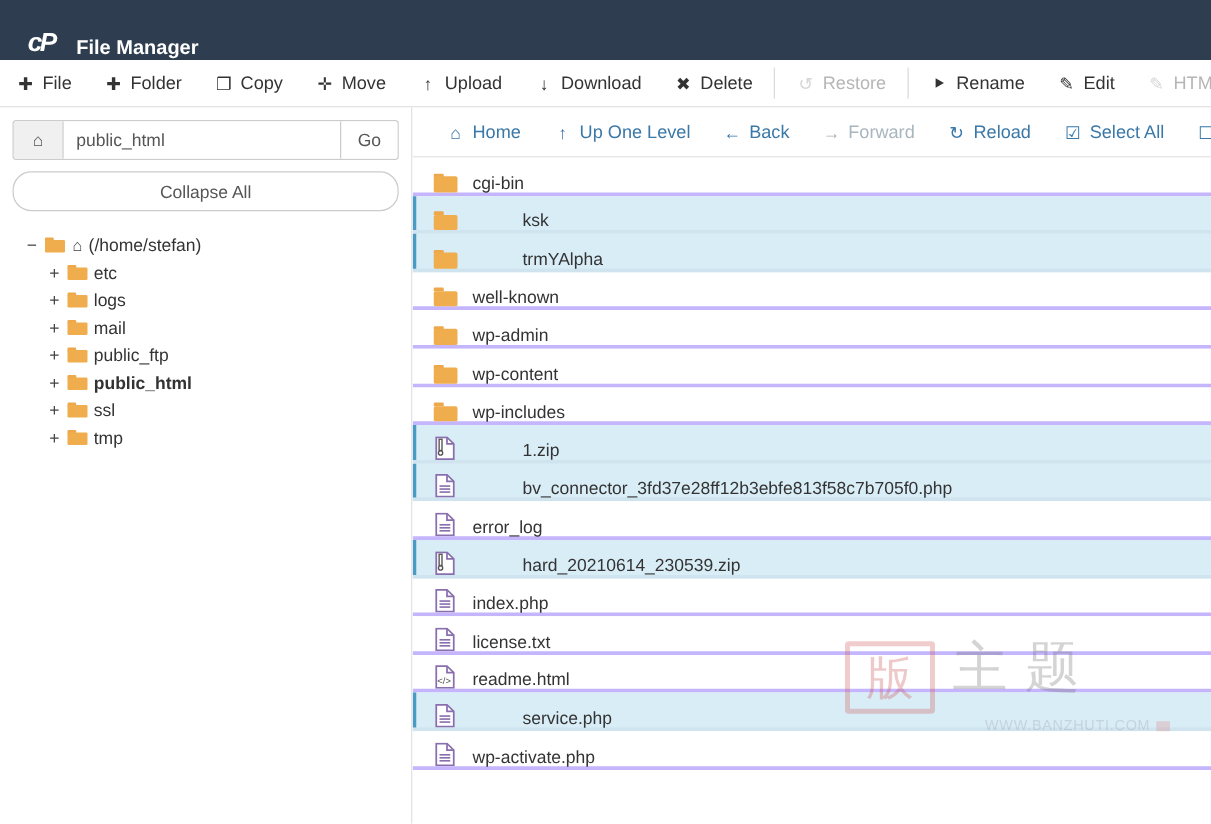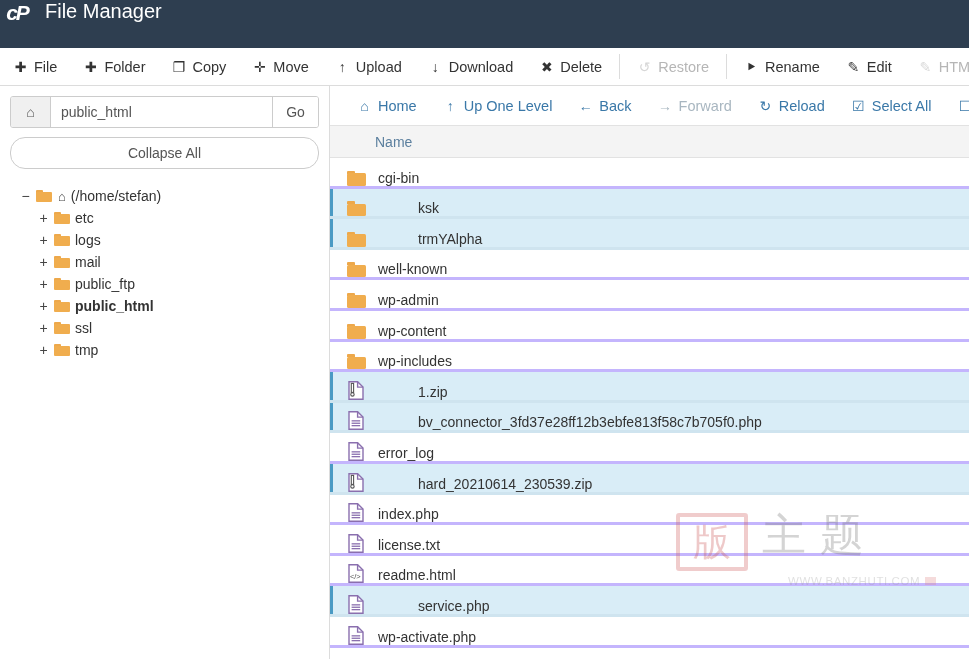--- a/index.html
+++ b/index.html
@@ -10,37 +10,37 @@
     background: #fff;
     font-family: "Liberation Sans", sans-serif;
     -webkit-font-smoothing: antialiased;
   }
 
   
   #app-header {
     height: 48px;
     background: #2e3e50;
     display: flex;
-    align-items: flex-start;
-    padding-left: 2px;
+    align-items: flex-end;
+    padding-left: 18px;
     gap: 13px;
   }
   #cp-logo {
     width: 30px; height: 26px;
     display: flex; align-items: center; justify-content: center;
     color: #fff;
     font-weight: bold;
     font-style: italic;
     font-size: 21px;
     letter-spacing: -2px;
   }
   #app-title {
     color: #fff;
-    font-size: 20px;
-    font-weight: 400;
+    font-size: 16px;
+    font-weight: 700;
   }
 
   
   #main-toolbar {
     height: 38px;
     background: #fff;
     border-bottom: 1px solid #dcdcdc;
     display: flex;
     align-items: stretch;
     white-space: nowrap;
@@ -482,23 +482,20 @@
         </div>
         <div class="nav-item">
           <span class="nav-ico">☑</span>
           <span>Select All</span>
         </div>
         <div class="nav-item">
           <span class="nav-ico">☐</span>
         </div>
       </div>
 
-    <div id="table-head">
-      <div id="col-name">Name</div>
-    </div>
 
     <div id="file-list">
         <div class="file-row">
           <span class="row-ico">
             <span class="ico-folder"></span>
           </span>
           <span class="row-name">cgi-bin</span>
         </div>
         <div class="file-row selected">
           <span class="row-ico">

